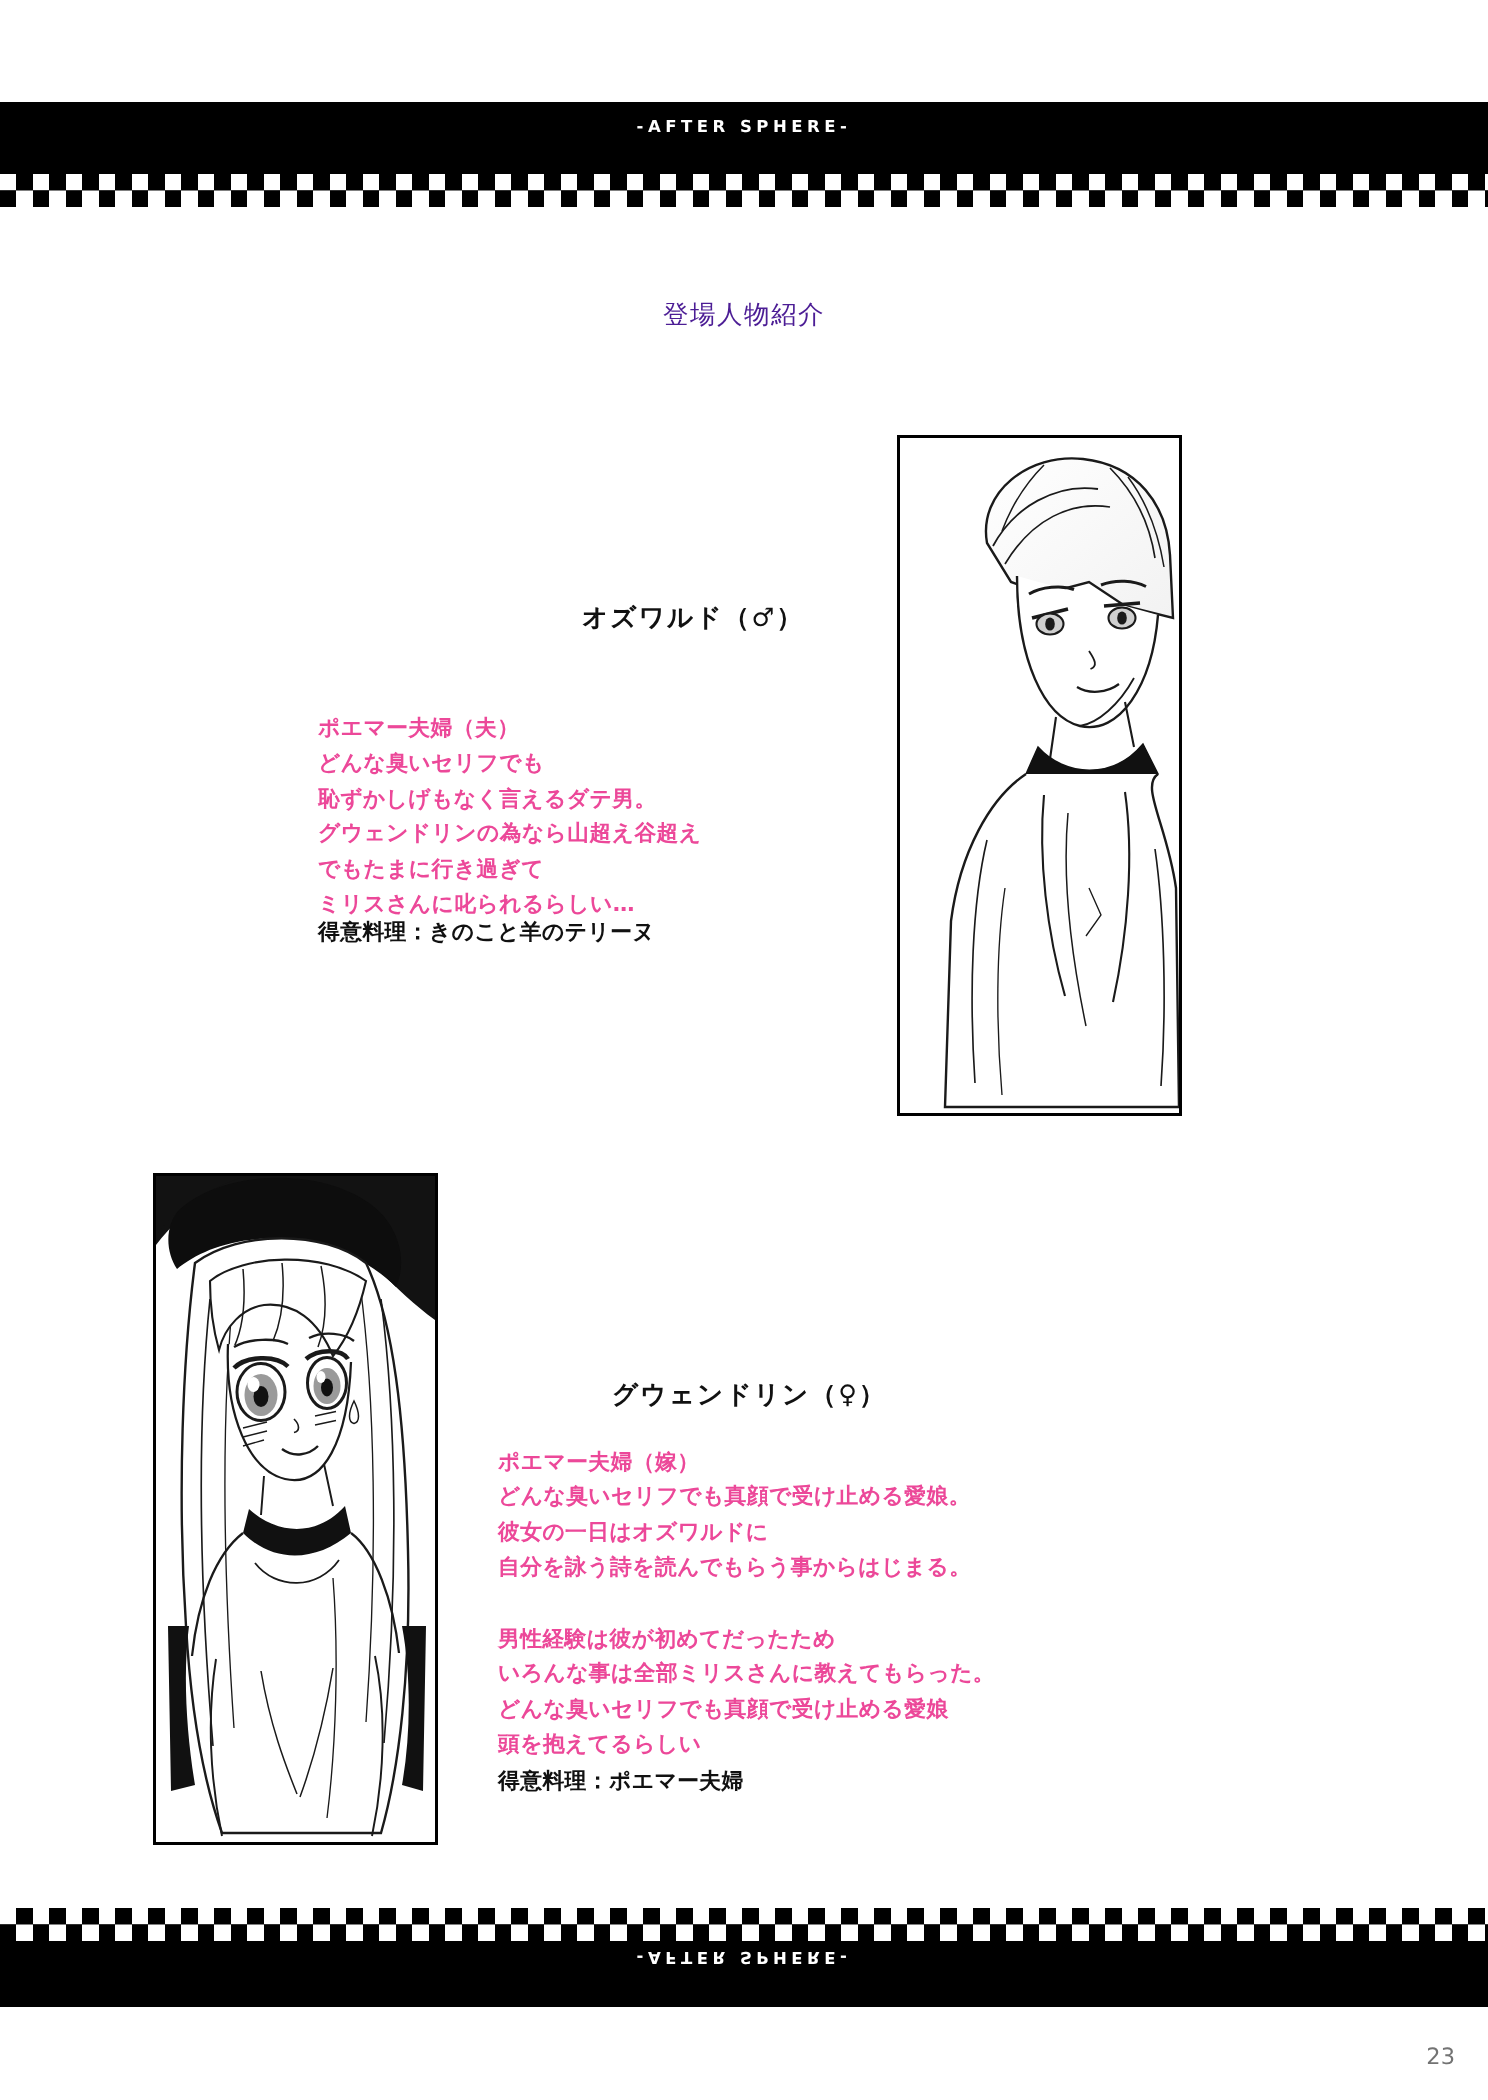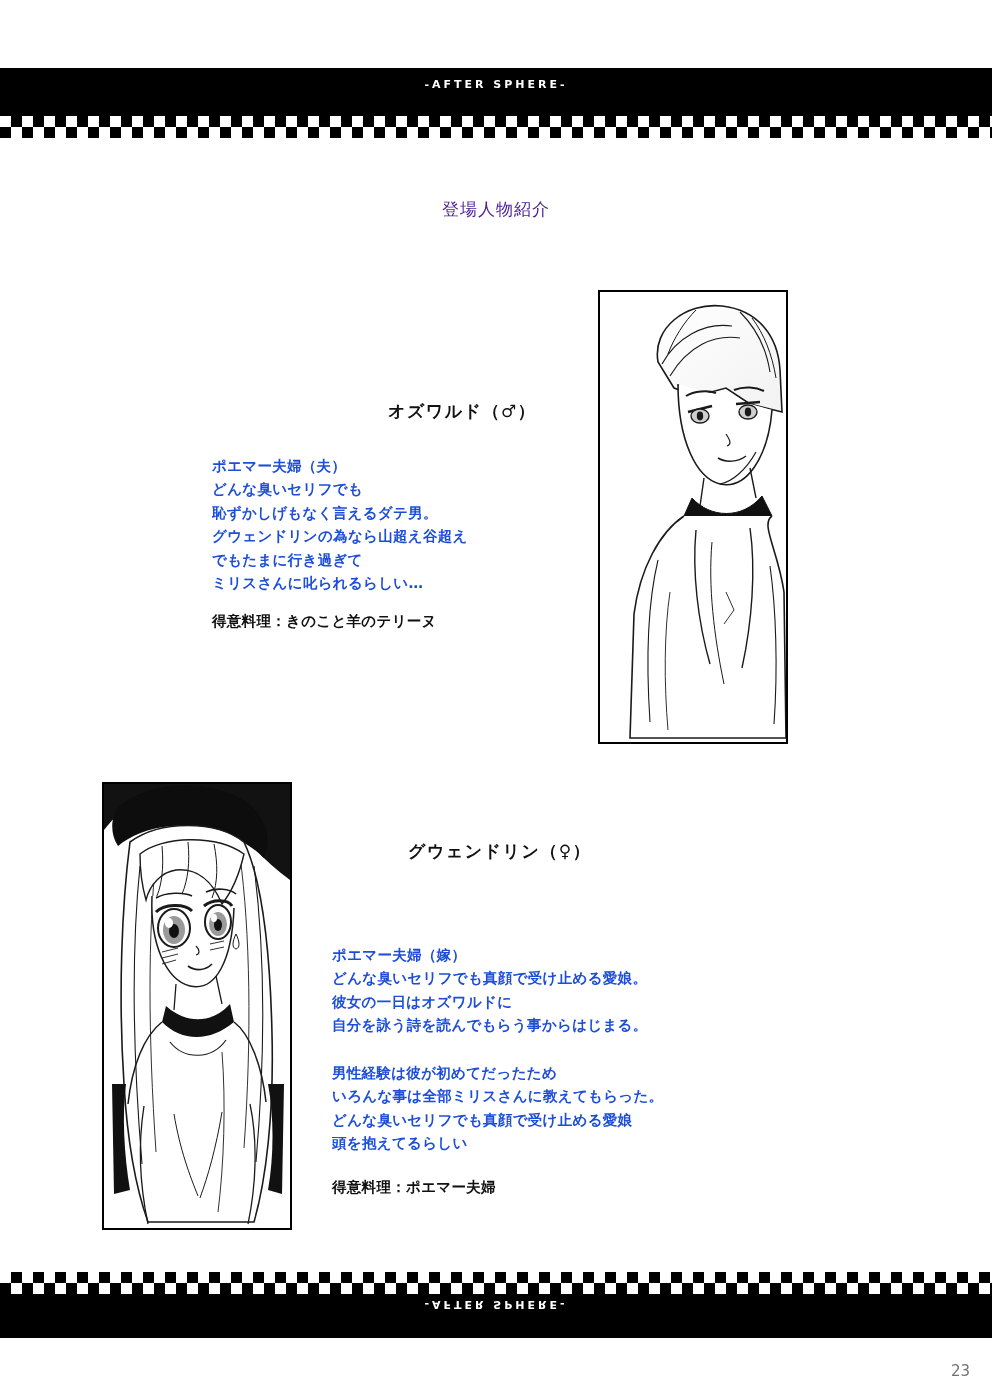--- a/index.html
+++ b/index.html
@@ -112,42 +112,43 @@
     font-size: 17px;
     font-weight: bold;
     color: #111111;
     letter-spacing: 1.5px;
     white-space: nowrap;
     margin-left: 36px;
   }
   .char-body {
     position: absolute;
     font-size: 14.5px;
-    color: #1d4ed8;
+    color: #ec4899;
     line-height: 1.62;
     white-space: pre-line;
     font-weight: bold;
     letter-spacing: 0.3px;
+    margin-top: 20px;
   }
   .char-dish {
     position: absolute;
     font-size: 14.5px;
     font-weight: bold;
     color: #111111;
     letter-spacing: 0.3px;
     white-space: nowrap;
   }
 
   
   #oswald-name { left: 352px; top: 400px; }
   #oswald-desc { left: 212px; top: 455px; }
   #oswald-dish { left: 212px; top: 612px; }
 
   
-  #gwen-name { left: 372px; top: 840px; }
+  #gwen-name { left: 372px; top: 918px; }
   #gwen-desc1 { left: 332px; top: 944px; }
   #gwen-desc2 { left: 332px; top: 1062px; }
   #gwen-dish { left: 332px; top: 1178px; }
 
   
   .illus {
     position: absolute;
     border: 2px solid #000000;
     overflow: hidden;
     background: #ffffff;

